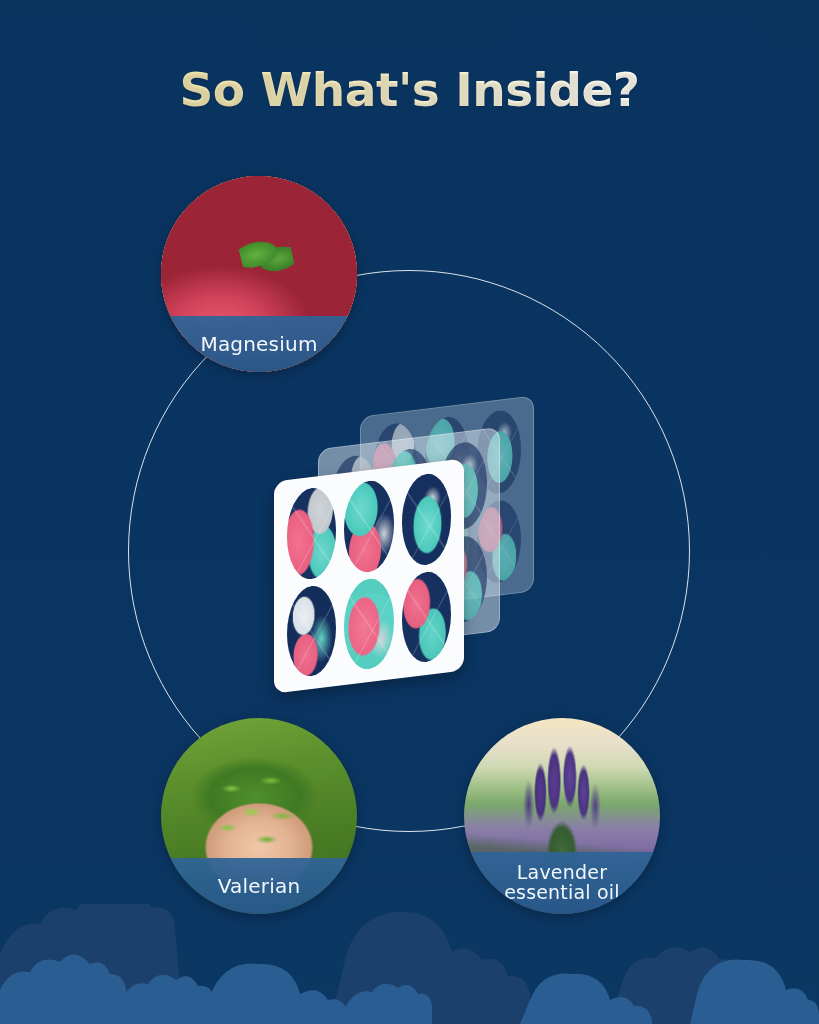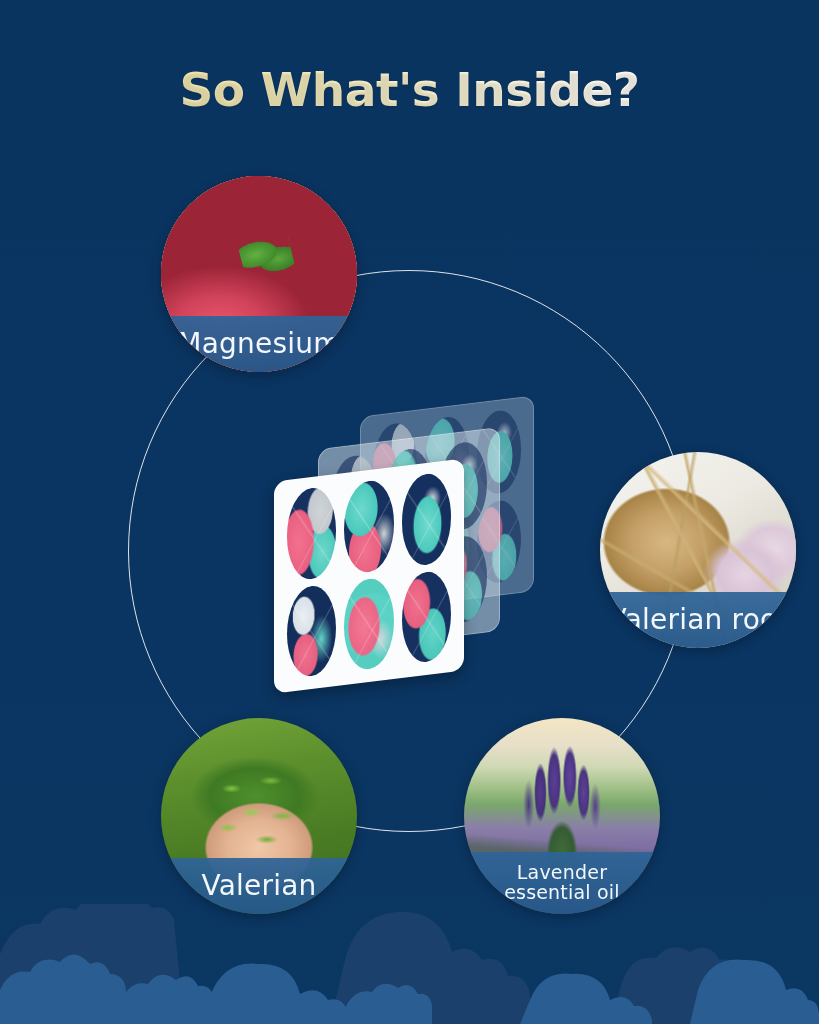--- a/index.html
+++ b/index.html
@@ -62,21 +62,21 @@
     box-shadow: 0 3px 12px rgba(0,0,0,0.28);
   }
   .node .photo { position: absolute; inset: 0; }
 
   .node .caption {
     position: absolute;
     left: 0; right: 0; bottom: 0;
     height: 56px;
     background: linear-gradient(180deg, rgba(46,100,152,0.93), rgba(38,88,138,0.97));
     color: #f2f7fc;
-    font-size: 28px;
+    font-size: 20px;
     display: flex;
     align-items: center;
     justify-content: center;
     text-align: center;
     line-height: 1.05;
     letter-spacing: 0.2px;
     font-family: "DejaVu Sans", sans-serif;
   }
   .node .caption.two-line { height: 62px; font-size: 19px; }
   .node .caption span { display: block; white-space: pre-line; }
@@ -301,28 +301,20 @@
   <div class="node" id="node-magnesium">
     <div class="photo">
         <div class="ph ph-apples"></div>
       </div>
     <div class="caption">
       <span>Magnesium</span>
     </div>
   </div>
 
 
-  <div class="node" id="node-valerian">
-    <div class="photo">
-        <div class="ph ph-root"></div>
-      </div>
-    <div class="caption cap-wide">
-      <span class="nowrap">Valerian root</span>
-    </div>
-  </div>
 
   <div class="node" id="node-lavender">
     <div class="photo">
         <div class="ph ph-lavender"></div>
       </div>
     <div class="caption two-line">
       <span>Lavender
 essential oil</span>
     </div>
   </div>

